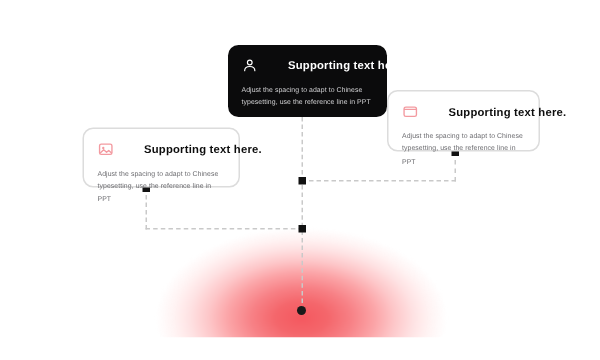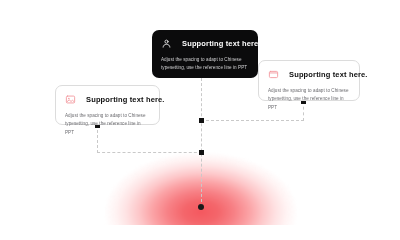--- a/index.html
+++ b/index.html
@@ -61,21 +61,21 @@
     color:#ffffff;
   }
   .card.light{
     background:#ffffff;
     border:1px solid #dcdcdc;
     color:#111111;
   }
   .card-head{
     display:flex;
     align-items:center;
-    gap:10px;
+    gap:20px;
     margin-bottom:7px;
   }
   .card-title{
     font-size:7.5px;
     font-weight:bold;
     letter-spacing:.15px;
     white-space:nowrap;
   }
   .card.dark .card-title{color:#ffffff;}
   .card.light .card-title{color:#0d0d0d;}

